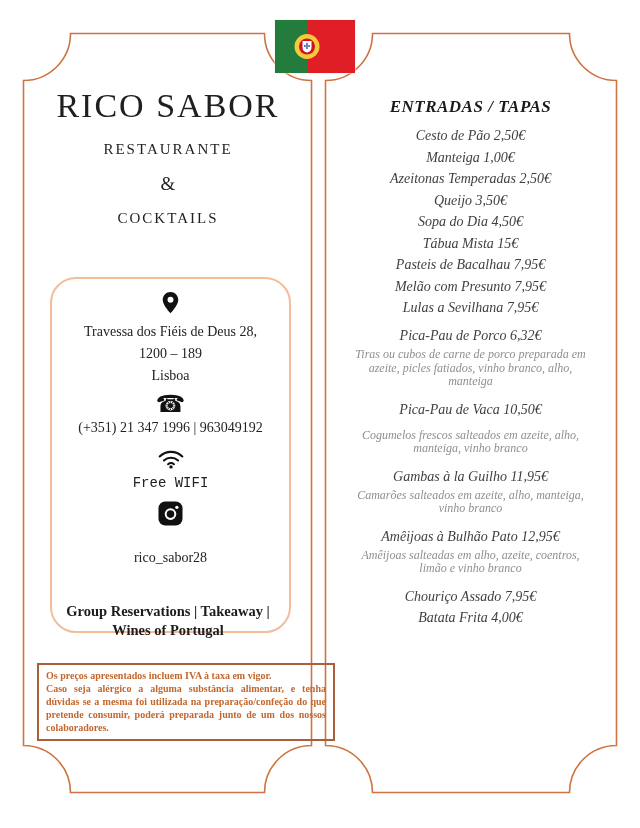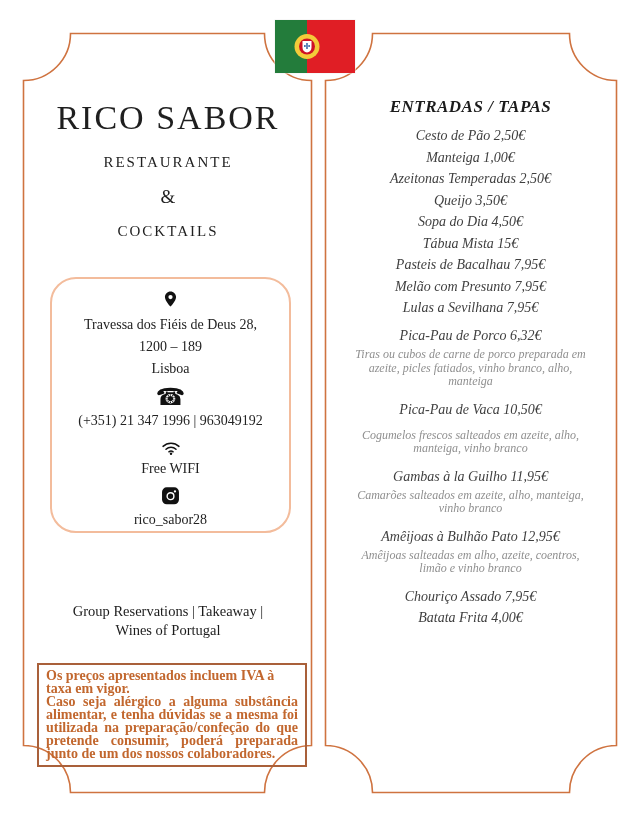--- a/index.html
+++ b/index.html
@@ -13,39 +13,39 @@
   }
   html,body{margin:0;padding:0;background:#ffffff;}
   .page{
     position:relative;width:640px;height:828px;background:#ffffff;overflow:hidden;
     font-family:"Liberation Serif", serif;color:var(--title-text);
   }
   .frame-svg{position:absolute;left:0;top:0;width:640px;height:828px;}
   .flag{position:absolute;left:275px;top:20px;width:80px;height:53px;box-shadow:0 0 0 0.5px #eee;}
   
   .title-block{position:absolute;left:24px;top:86px;width:288px;text-align:center;}
-  .title-block h1{margin:12px;font-size:34px;line-height:40px;font-weight:normal;letter-spacing:2px;}
+  .title-block h1{margin:0;font-size:34px;line-height:40px;font-weight:normal;letter-spacing:2px;}
   .subtitle{font-size:15px;line-height:24px;margin-top:11px;letter-spacing:2px;}
   .amp{font-size:19px;line-height:22px;margin-top:12px;}
   .info-box{
-    position:absolute;left:50px;top:277px;width:241px;height:256px;box-sizing:border-box;
+    position:absolute;left:50px;top:277px;width:241px;height:356px;box-sizing:border-box;
     border:2px solid var(--info-box-border);border-radius:26px;
     display:flex;flex-direction:column;align-items:center;padding-top:12px;
   }
   .info-box .txt{font-size:14px;line-height:22px;text-align:center;color:#222;}
   .icon-gap{margin-top:7px;}
   .phone-glyph{font-family:"DejaVu Sans", sans-serif;font-size:24px;line-height:26px;color:#111;margin-top:4px;}
   .services{
     position:absolute;left:24px;top:602px;width:288px;text-align:center;
-    font-weight:normal;font-size:14.5px;line-height:19px;color:#1c1c1c;
+    font-weight:bold;font-size:14.5px;line-height:19px;color:#1c1c1c;
   }
   .disclaimer{
-    position:absolute;left:37px;top:663px;width:270px;box-sizing:border-box;
+    position:absolute;left:37px;top:663px;width:298px;box-sizing:border-box;
     border:2px solid var(--disclaimer-border);padding:4px 7px 5px 7px;
-    color:var(--disclaimer-text);font-size:14px;line-height:13px;font-weight:bold;
+    color:var(--disclaimer-text);font-size:10px;line-height:13px;font-weight:bold;
   }
   .disclaimer .p2{text-align:justify;}
   
   .menu{position:absolute;left:332px;top:96px;width:277px;text-align:center;font-style:italic;}
   .menu-header{font-size:17px;line-height:22px;font-weight:bold;color:#1c1c1c;letter-spacing:0.5px;margin-bottom:9px;}
   .menu-item{margin:4.5px 0;}
   .menu-item.with-desc{margin-top:11px;margin-bottom:12px;}
   .item-line{font-size:14px;line-height:17px;color:var(--item-text);}
   .item-desc{font-size:12px;line-height:13.5px;color:var(--desc-text);max-width:238px;margin:4px auto 0 auto;}
 </style>
@@ -87,27 +87,27 @@
     <div class="txt">1200 – 189</div>
     <div class="txt">Lisboa</div>
     <div class="phone-glyph">☎</div>
     <div class="txt">(+351) 21 347 1996 | 963049192</div>
     <svg class="icon-gap" width="30" height="23" viewBox="0 0 30 24">
       <path d="M3.2 10.9 a17 17 0 0 1 23.6 0" fill="none" stroke="#111" stroke-width="2.2" stroke-linecap="round"></path>
       <path d="M7.6 15.1 a11 11 0 0 1 14.8 0" fill="none" stroke="#111" stroke-width="2.2" stroke-linecap="round"></path>
       <path d="M11.9 19 a5 5 0 0 1 6.2 0" fill="none" stroke="#111" stroke-width="2.2" stroke-linecap="round"></path>
       <circle cx="15" cy="21.8" r="1.8" fill="#111"></circle>
     </svg>
-    <div class="txt" style="margin-top:3px;">Free WIFI</div>
+    <div class="txt" style="margin-top:3px;font-family:Liberation Mono, monospace;">Free WIFI</div>
     <svg class="icon-gap" width="25" height="25" viewBox="0 0 26 26">
       <rect x="0.5" y="0.5" width="25" height="25" rx="7" fill="#111"></rect>
       <circle cx="13" cy="13.6" r="5" fill="none" stroke="#fff" stroke-width="2.1"></circle>
       <circle cx="19.6" cy="6.6" r="1.7" fill="#fff"></circle>
     </svg>
-    <div class="txt" style="margin-top:4px;">rico_sabor28</div>
+    <div class="txt" style="margin-top:21px;">rico_sabor28</div>
   </div>
 
   <div class="services">
     <div>Group Reservations | Takeaway |</div>
     <div>Wines of Portugal</div>
   </div>
 
   <div class="disclaimer">
     <div class="p1">Os preços apresentados incluem IVA à taxa em vigor.</div>
     <div class="p2">Caso seja alérgico a alguma substância alimentar, e tenha dúvidas se a mesma foi utilizada na preparação/confeção do que pretende consumir, poderá preparada junto de um dos nossos colaboradores.</div>

